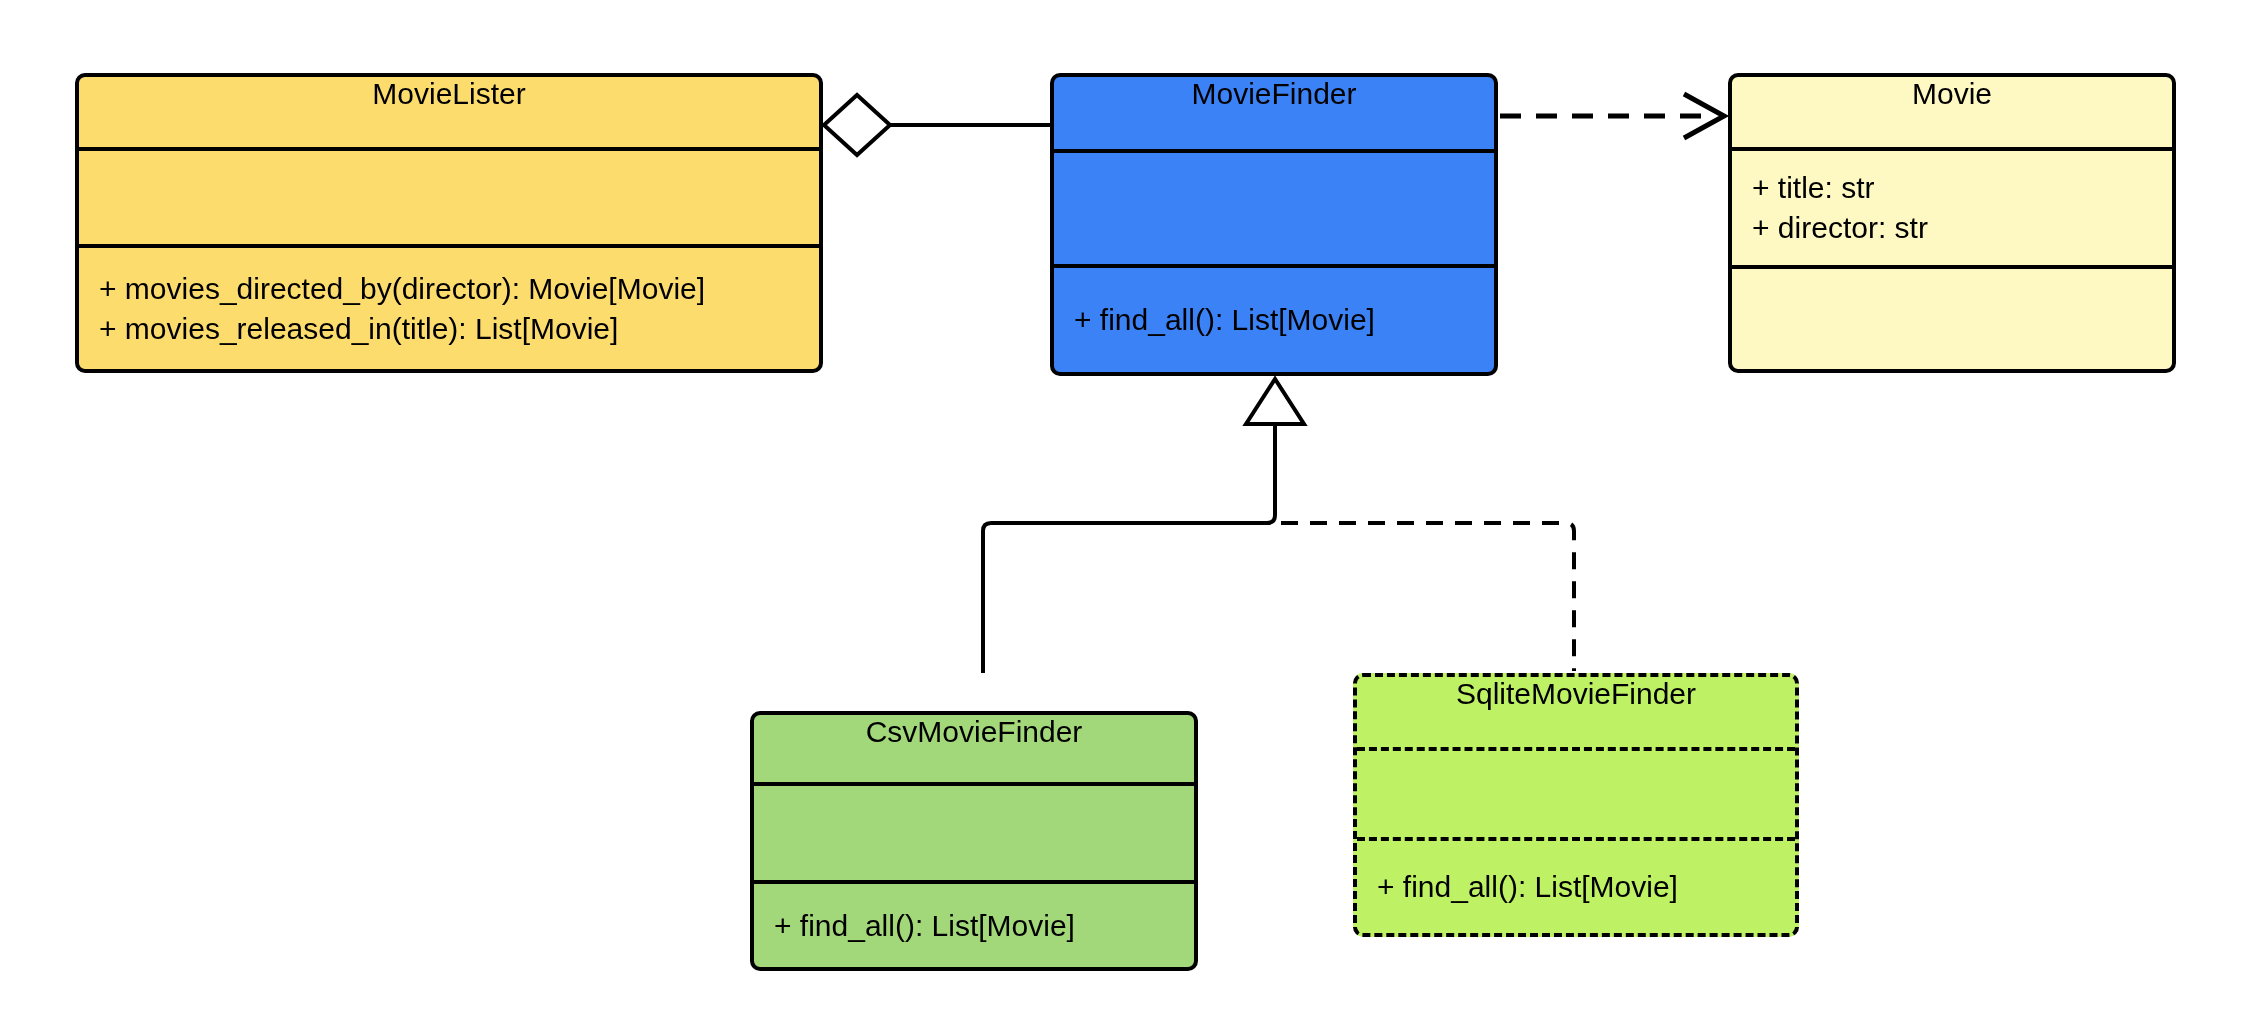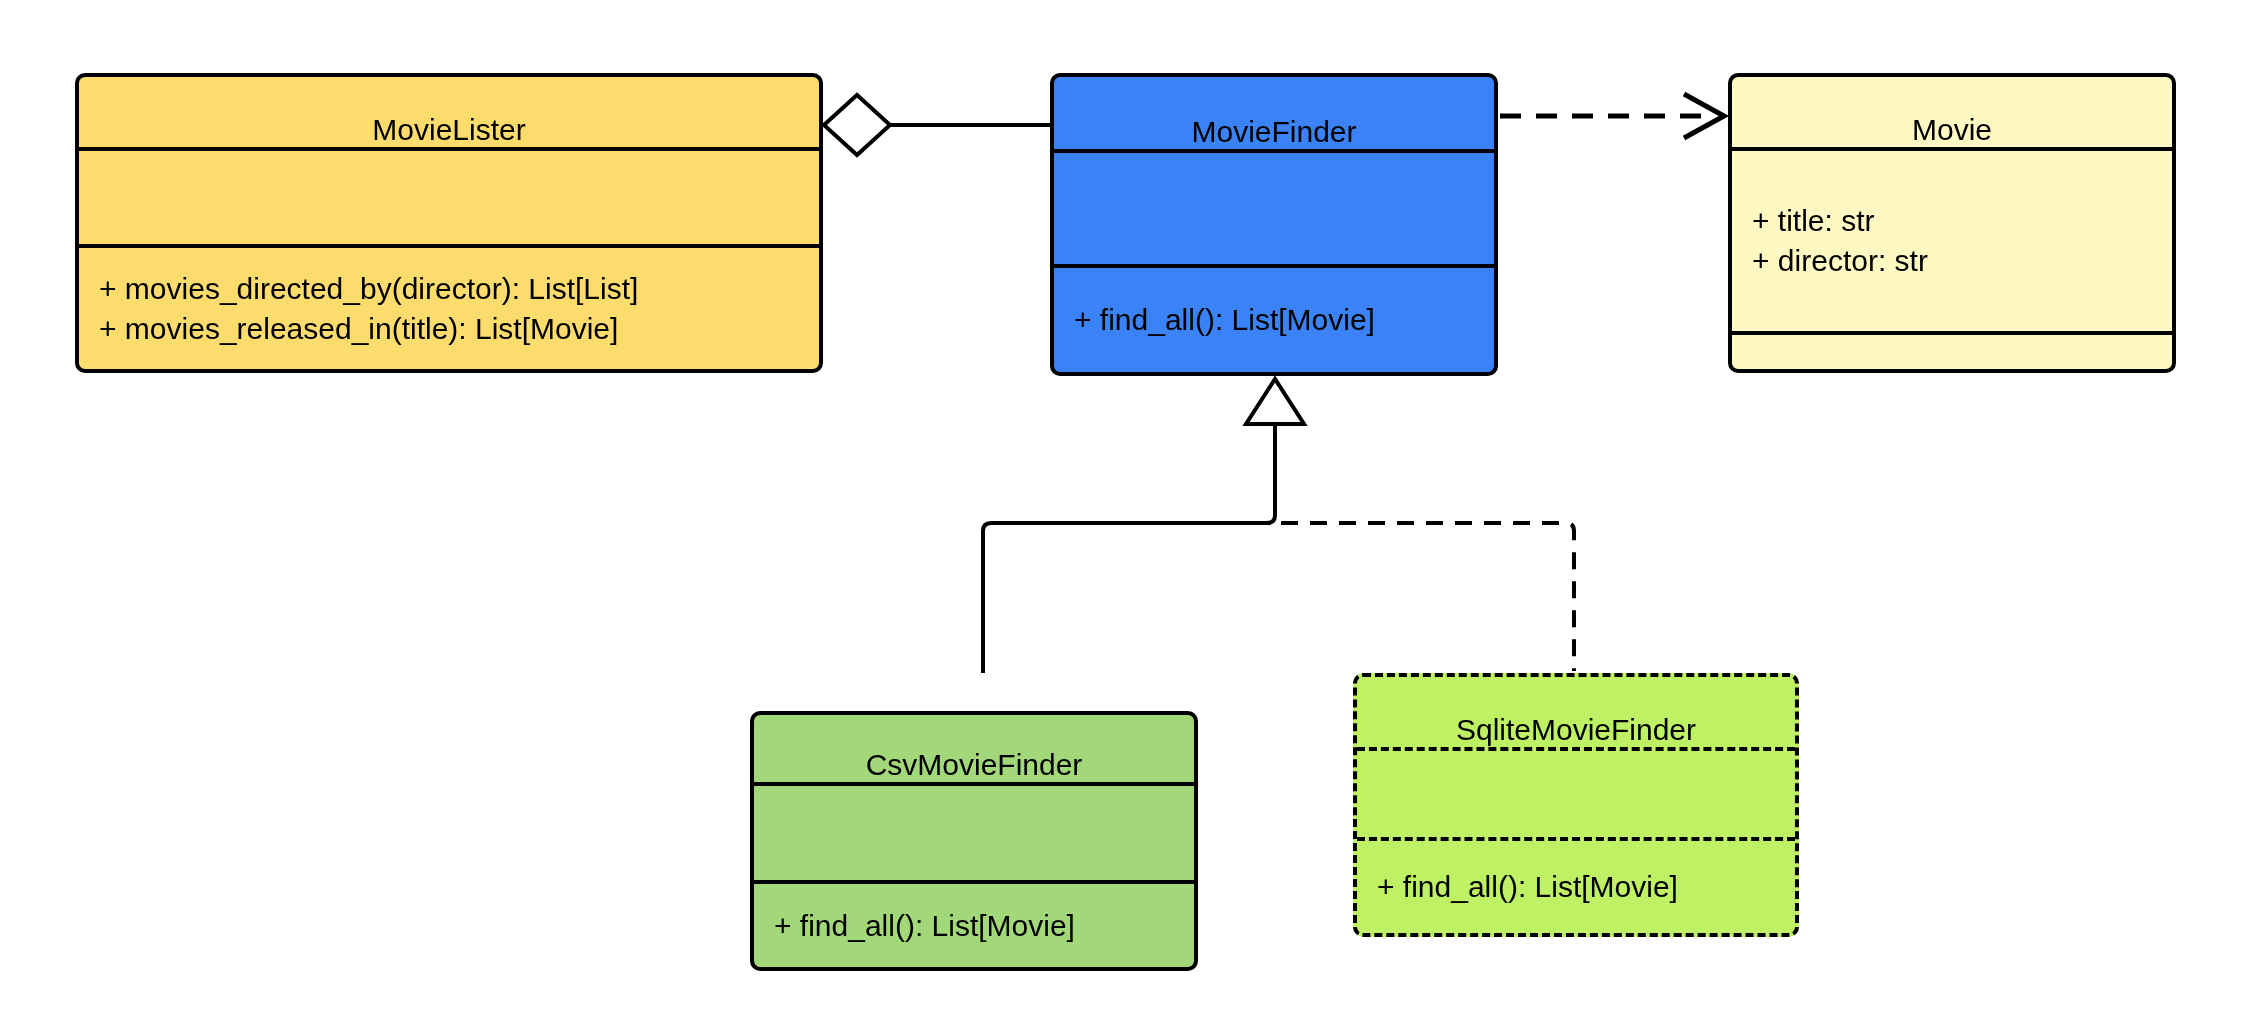--- a/index.html
+++ b/index.html
@@ -40,21 +40,21 @@
     overflow: hidden;
   }
   .sec + .sec {
     border-top: 4px solid #000000;
   }
   .dashed-box .sec + .sec {
     border-top-style: dashed;
   }
   .title-sec {
     display: flex;
-    align-items: flex-end;
+    align-items: flex-start;
     justify-content: center;
     font-size: 30px;
     border-radius: 7px;
   }
   .body-sec {
     display: flex;
     flex-direction: column;
     justify-content: center;
     padding: 0 20px;
     font-size: 30px;
@@ -92,40 +92,40 @@
       <path d="M 1281 523 L 1566 523 Q 1574 523 1574 531 L 1574 671" fill="none" stroke="#000000" stroke-width="4" stroke-dasharray="17 12"></path>
     </g>
   </svg>
 
   <div class="uml-class" style="left: 75px; top: 73px; width: 748px; height: 300px; background-color: rgb(253, 220, 110);">
     <div class="sec title-sec" style="height:70px;">
       <span>MovieLister</span>
     </div>
     <div class="sec body-sec" style="height:97px;"></div>
     <div class="sec body-sec" style="flex:1;">
-      <div>+ movies_directed_by(director): List[List]</div>
+      <div>+ movies_directed_by(director): Movie[Movie]</div>
       <div>+ movies_released_in(title): List[Movie]</div>
     </div>
   </div>
 
   <div class="uml-class" style="left: 1050px; top: 73px; width: 448px; height: 303px; background-color: #3b82f6;">
     <div class="sec title-sec" style="height:72px;">
       <span>MovieFinder</span>
     </div>
     <div class="sec body-sec" style="height:115px;"></div>
     <div class="sec body-sec" style="flex:1;">
       <div>+ find_all(): List[Movie]</div>
     </div>
   </div>
 
   <div class="uml-class" style="left: 1728px; top: 73px; width: 448px; height: 300px; background-color: #fef9c3;">
     <div class="sec title-sec" style="height:70px;">
       <span>Movie</span>
     </div>
-    <div class="sec body-sec" style="height:184px;">
+    <div class="sec body-sec" style="height:118px;">
       <div>+ title: str</div>
       <div>+ director: str</div>
     </div>
     <div class="sec body-sec" style="flex:1;"></div>
   </div>
 
   <div class="uml-class" style="left: 750px; top: 675px; width: 448px; height: 260px; background-color: rgb(162, 216, 122); margin-top: 36px;">
     <div class="sec title-sec" style="height:67px;">
       <span>CsvMovieFinder</span>
     </div>

